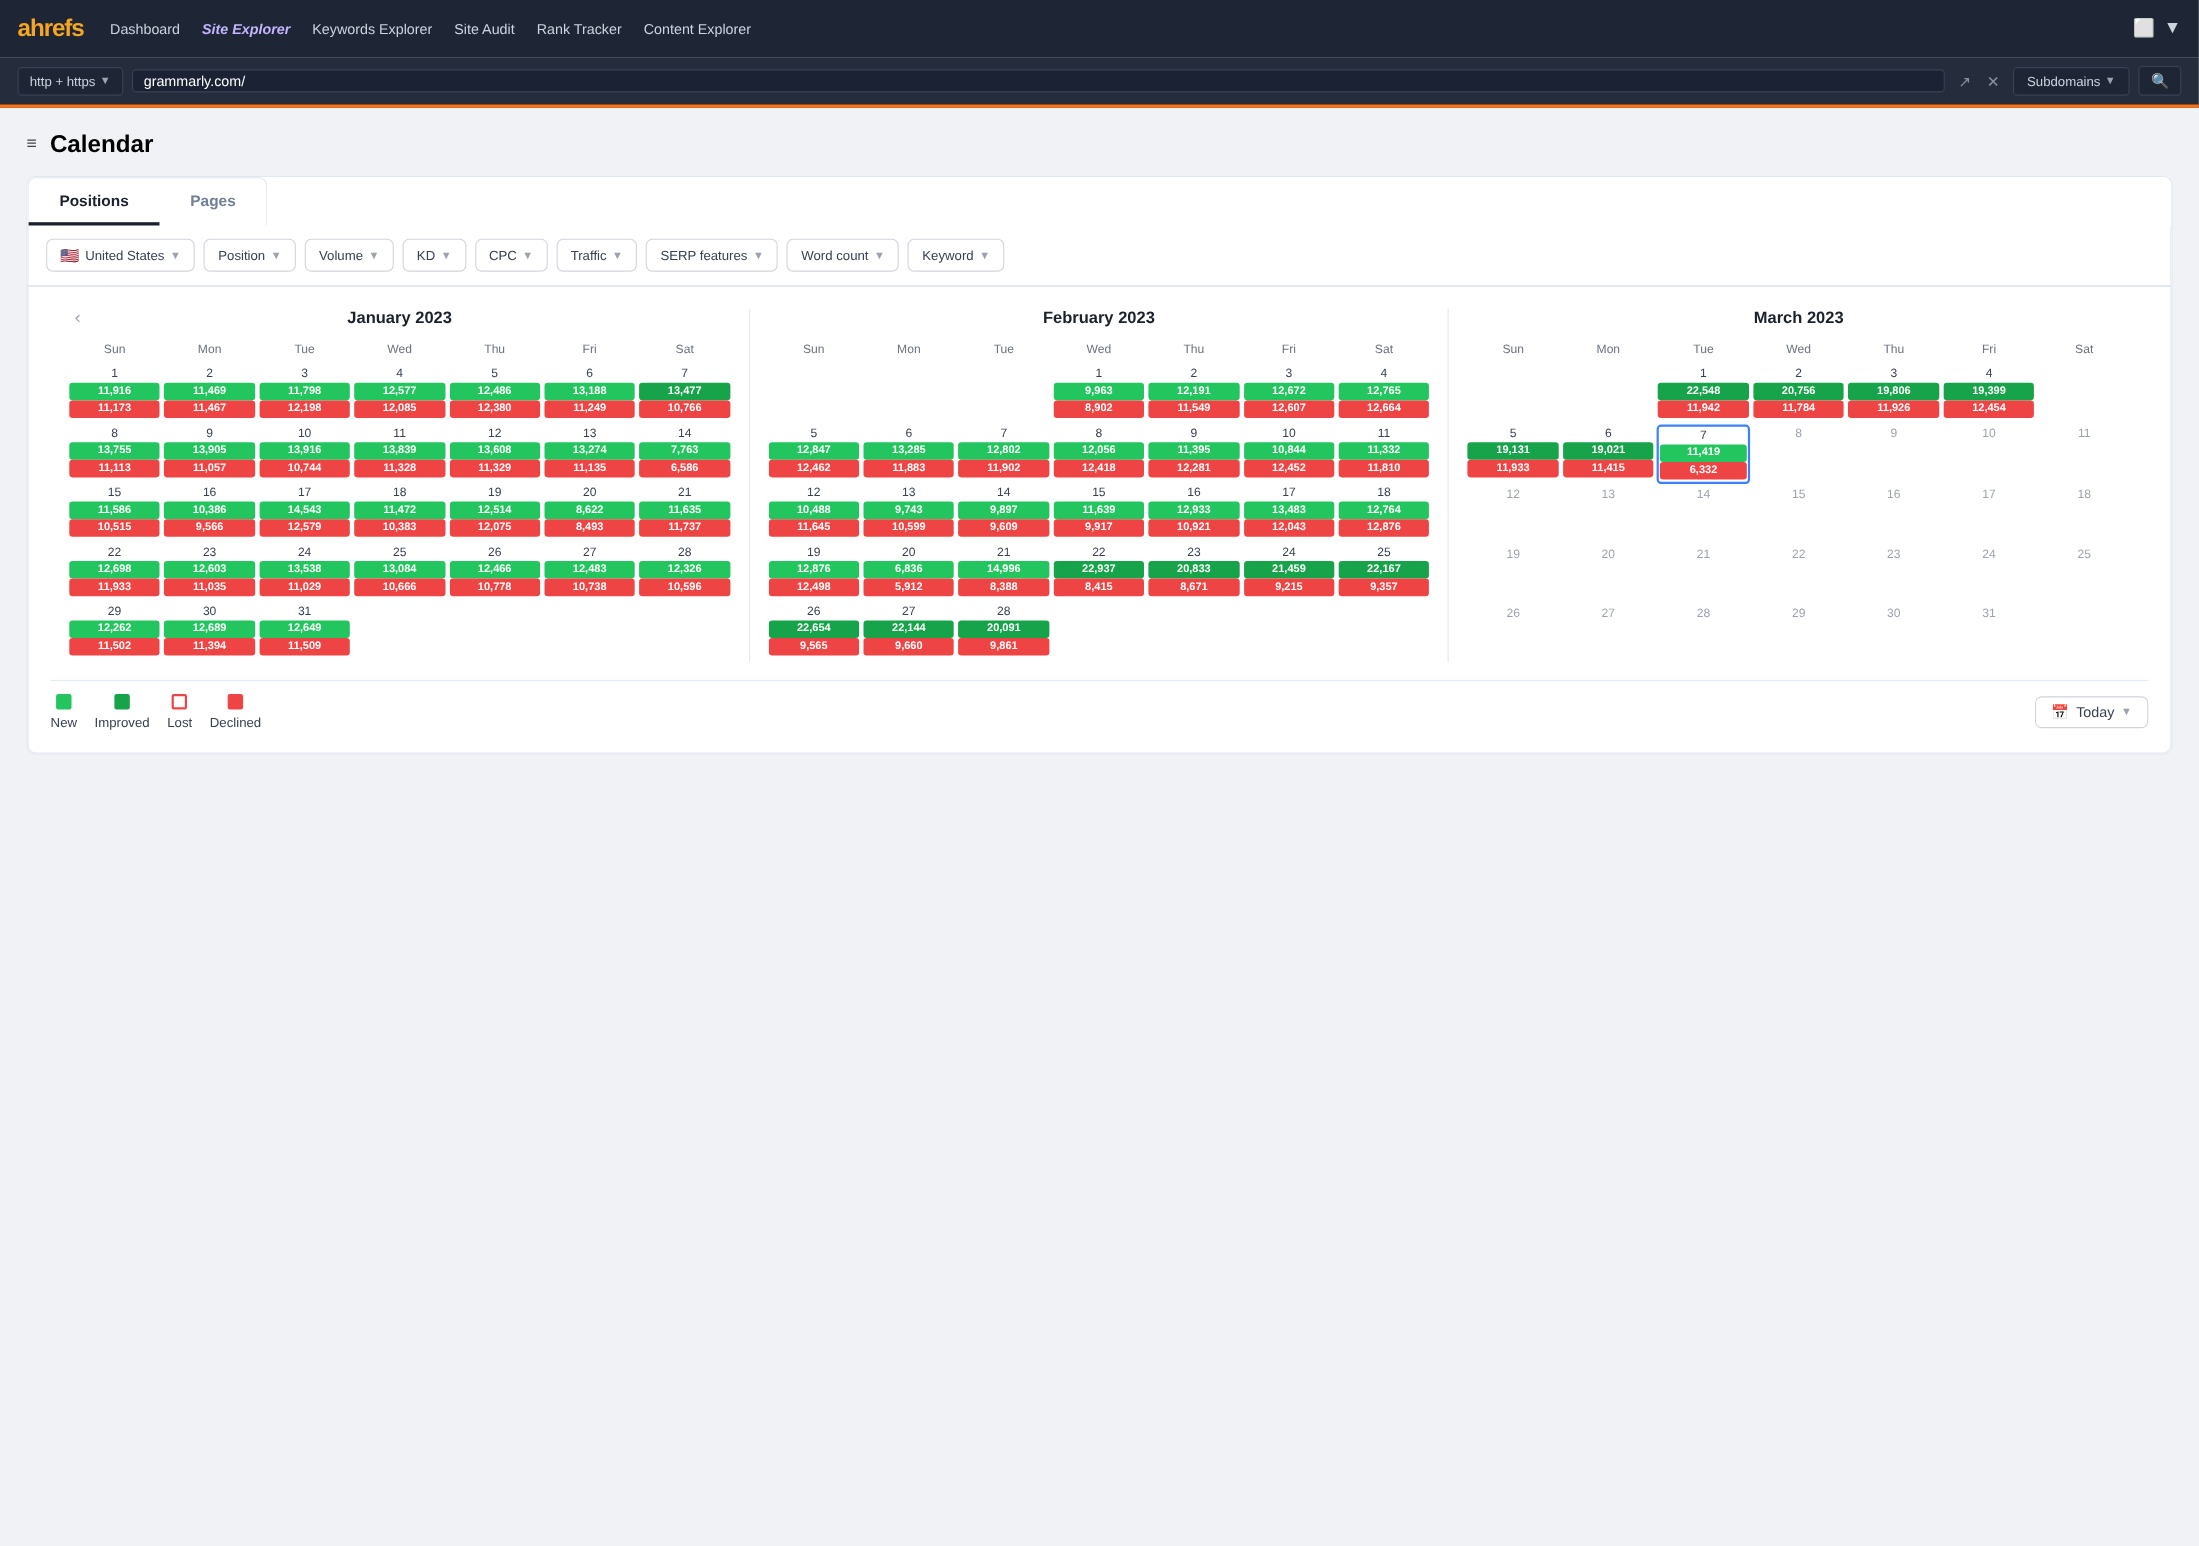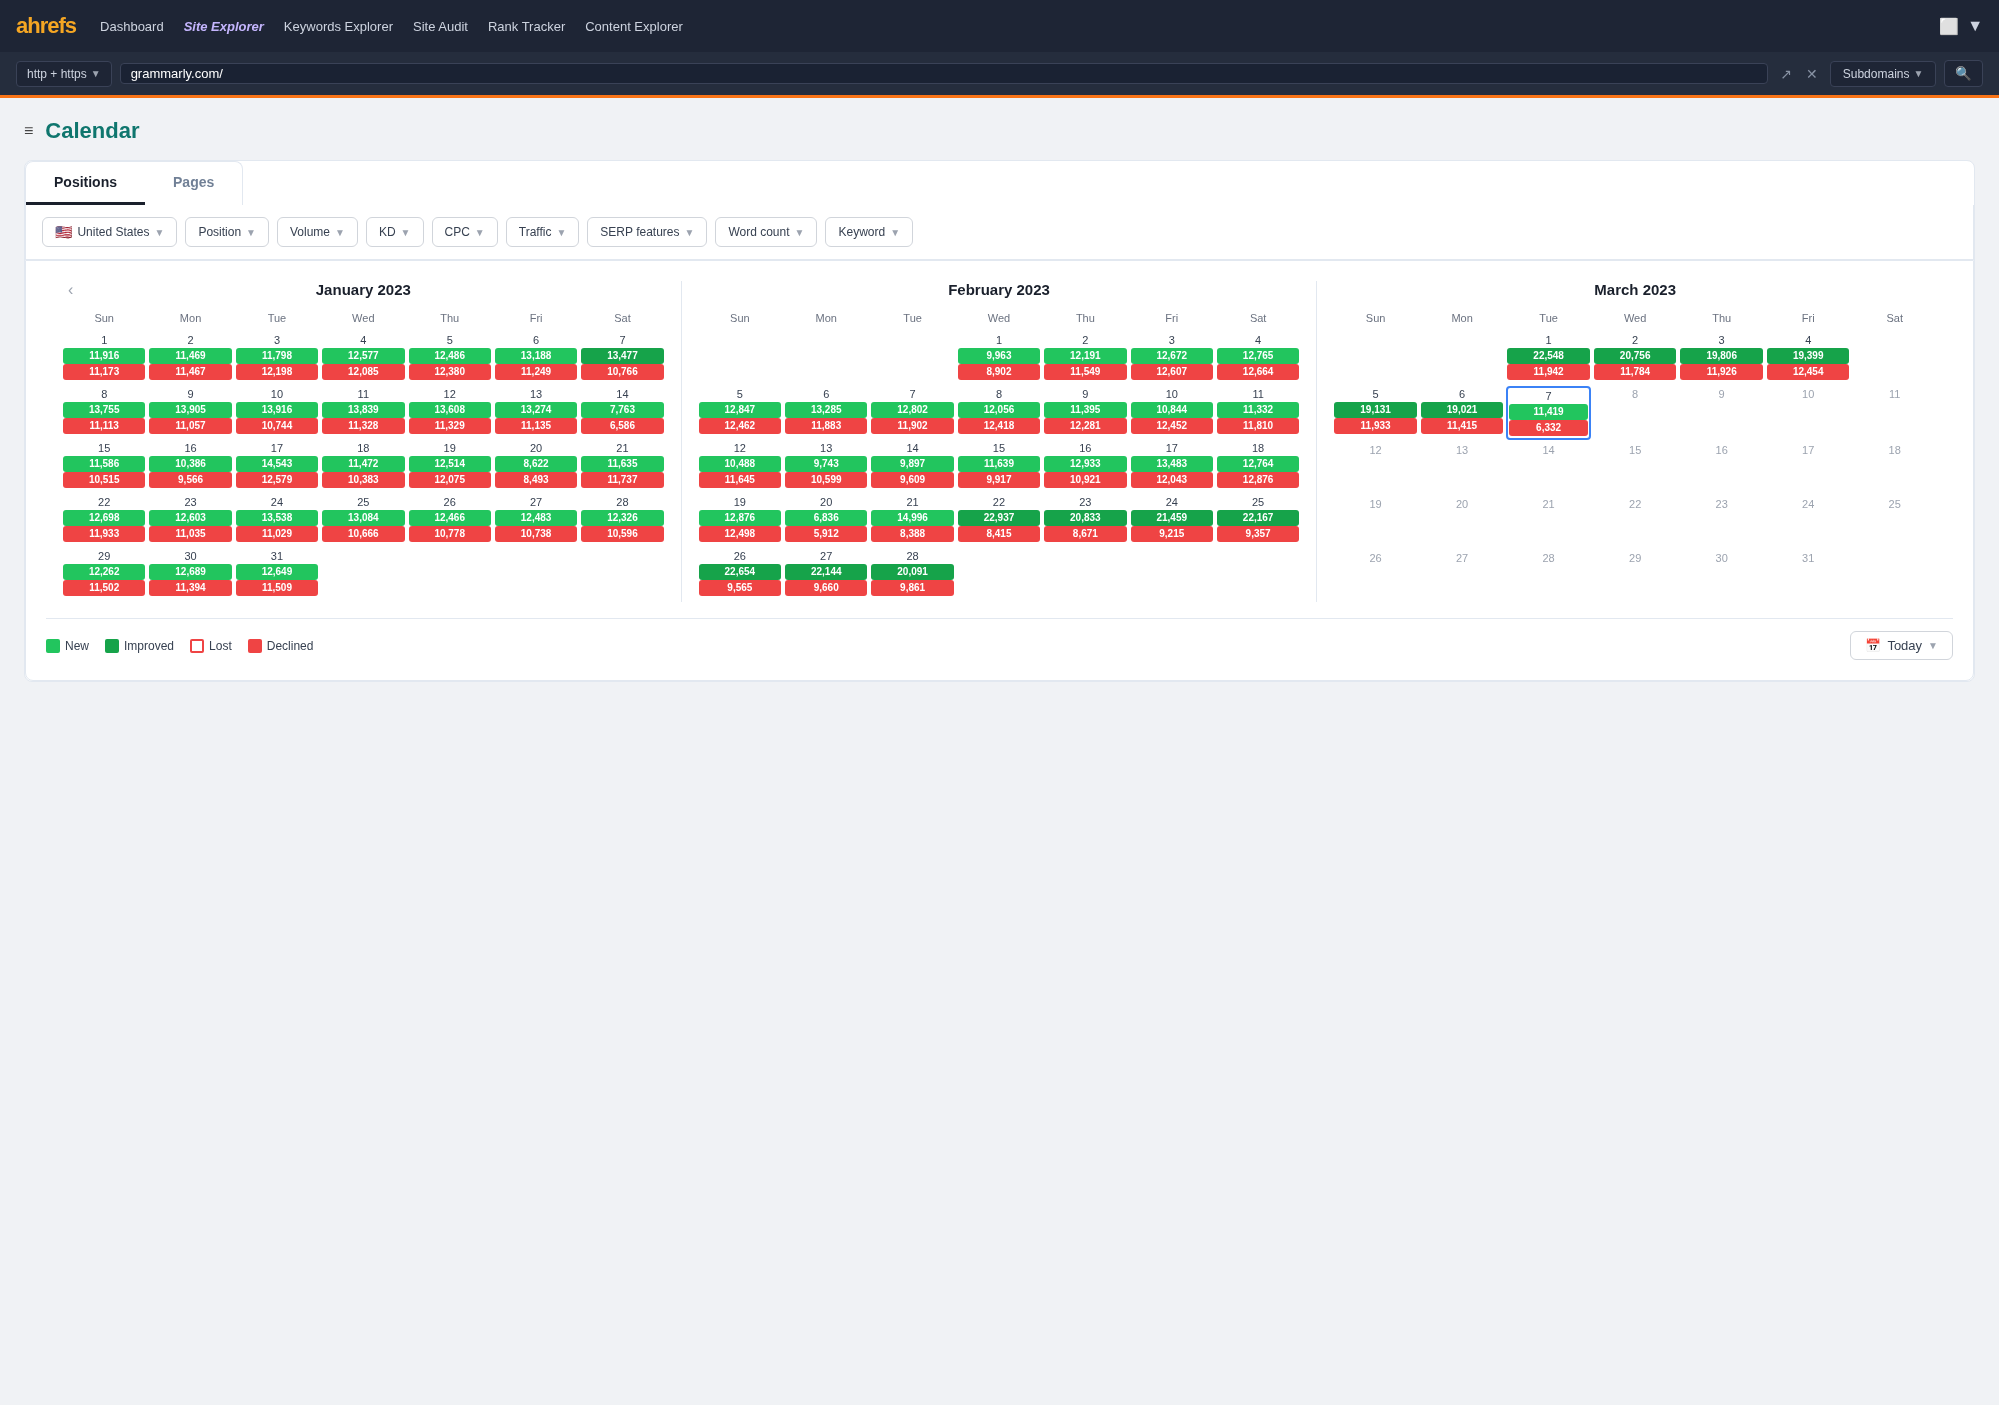--- a/index.html
+++ b/index.html
@@ -20,21 +20,21 @@
     .url-input { flex: 1; background: #1a2233; border: 1px solid #3a4257; border-radius: 4px; padding: 2px 10px; color: #fff; font-size: 13px; }
     .url-actions { display: flex; gap: 6px; align-items: center; }
     .url-btn { background: none; border: none; color: #8892a4; cursor: pointer; font-size: 14px; padding: 4px; }
     .subdomains-btn { background: #1e2535; color: #cdd3df; border: 1px solid #3a4257; border-radius: 4px; padding: 5px 12px; font-size: 12px; cursor: pointer; display: flex; align-items: center; gap: 4px; }
     .search-btn { background: #1e2535; color: #cdd3df; border: 1px solid #3a4257; border-radius: 4px; padding: 5px 10px; cursor: pointer; }
 
     
     .page { padding: 20px 24px; }
     .page-header { display: flex; align-items: center; gap: 12px; margin-bottom: 16px; }
     .menu-icon { font-size: 16px; color: #444; cursor: pointer; }
-    .page-title { font-size: 22px; font-weight: 700; color: #0f766e; }
+    .page-title { font-size: 22px; font-weight: 700; color: #000000; }
 
     
     .tabs-container { background: #fff; border-radius: 8px 8px 0 0; border: 1px solid #e2e8f0; border-bottom: none; display: inline-flex; }
     .tab { padding: 12px 28px; font-size: 14px; font-weight: 600; cursor: pointer; color: #718096; border-bottom: 3px solid transparent; }
     .tab.active { color: #1a202c; border-bottom: 3px solid #1a202c; }
 
     
     .filter-bar { background: #fff; border: 1px solid #e2e8f0; border-top: none; border-bottom: 1px solid #e2e8f0; padding: 12px 16px; display: flex; flex-wrap: wrap; gap: 8px; }
     .filter-btn { background: #fff; border: 1px solid #d1d5db; border-radius: 6px; padding: 6px 12px; font-size: 12px; cursor: pointer; display: flex; align-items: center; gap: 5px; color: #374151; font-weight: 500; }
     .filter-btn .flag { font-size: 14px; }
@@ -58,21 +58,21 @@
     .day-num { font-size: 11px; color: #9ca3af; margin-bottom: 2px; align-self: center; }
     .day-num.active { color: #374151; }
     .badge { border-radius: 3px; padding: 1px 4px; font-size: 10px; font-weight: 600; text-align: center; width: 100%; line-height: 1.4; }
     .badge.green { background: #22c55e; color: #fff; }
     .badge.red { background: #ef4444; color: #fff; }
     .badge.dark-green { background: #16a34a; color: #fff; }
     .cal-cell.today { border: 2px solid #3b82f6; border-radius: 4px; }
 
     
     .legend { display: flex; align-items: center; gap: 16px; margin-top: 16px; padding-top: 12px; border-top: 1px solid #e2e8f0; }
-    .legend-item { display: flex; align-items: center; gap: 5px; font-size: 12px; color: #374151; }
+    .legend-item { display: flex; align-items: center; gap: 5px; font-size: 12px; color: #374151; flex-direction: column; }
     .legend-dot { width: 14px; height: 14px; border-radius: 2px; }
     .legend-dot.green { background: #22c55e; }
     .legend-dot.dark-green { background: #16a34a; }
     .legend-dot.red-outline { background: #fff; border: 2px solid #ef4444; }
     .legend-dot.red { background: #ef4444; }
     .today-btn { margin-left: auto; background: #fff; border: 1px solid #d1d5db; border-radius: 6px; padding: 6px 14px; font-size: 13px; cursor: pointer; display: flex; align-items: center; gap: 6px; color: #374151; font-weight: 500; }
 
     .outer-container { background: #fff; border-radius: 8px; border: 1px solid #e2e8f0; margin-top: 12px; }
   </style>
 </head>

